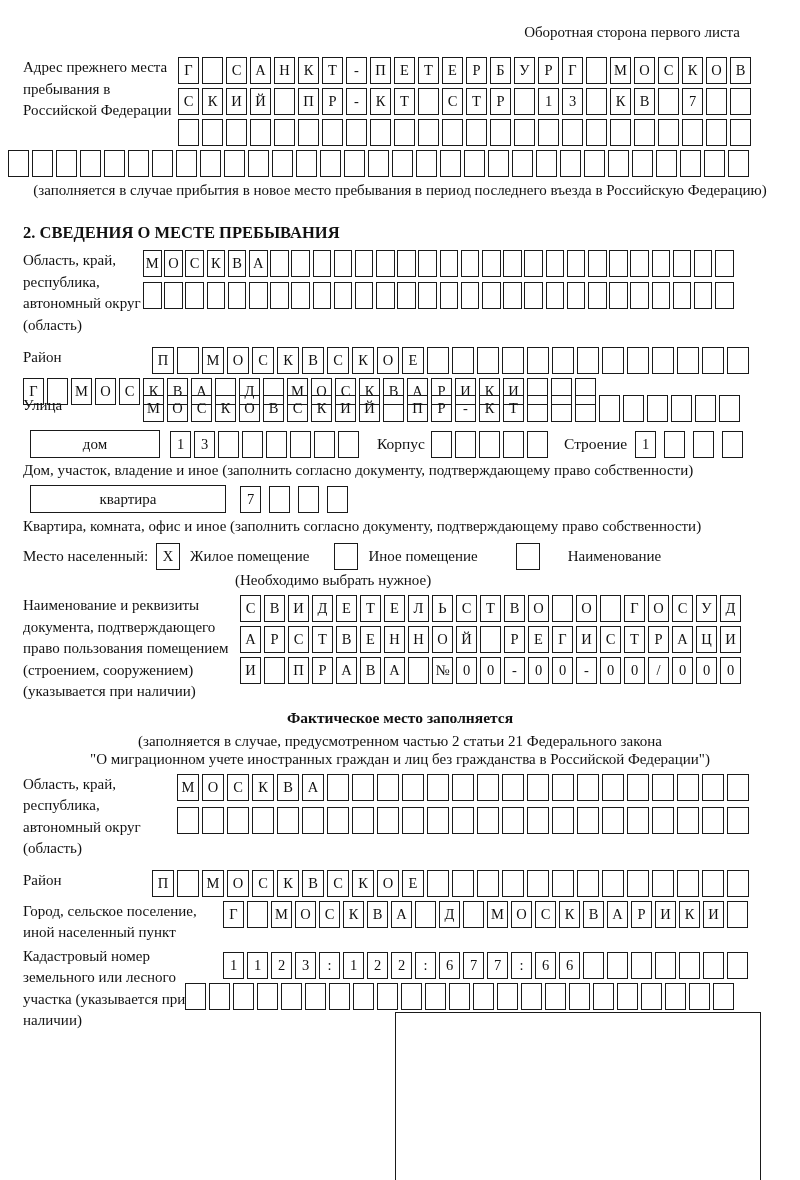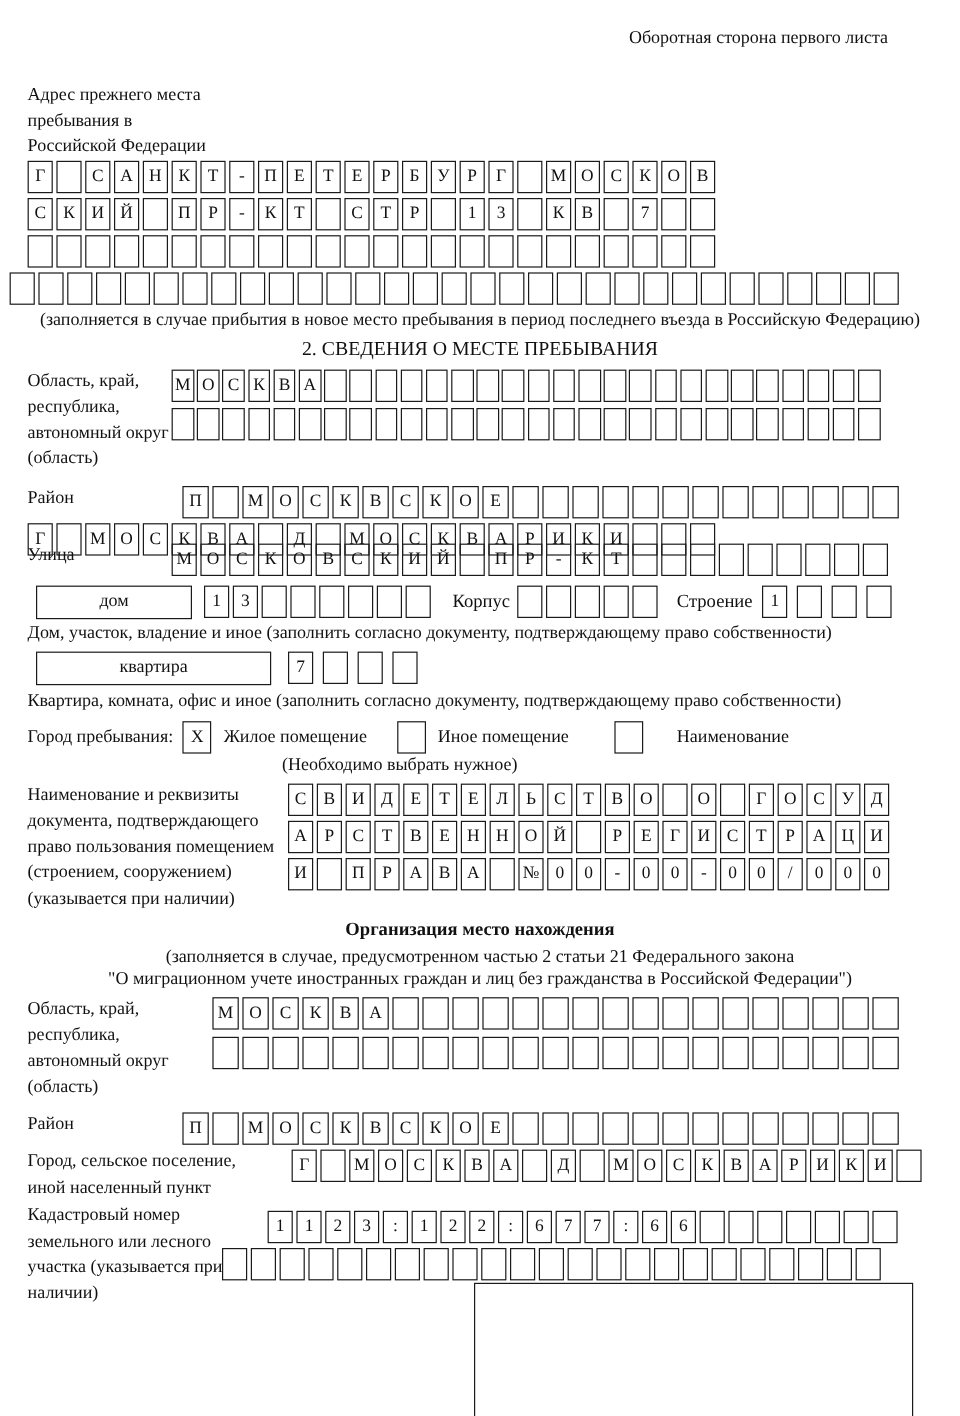--- a/index.html
+++ b/index.html
@@ -23,21 +23,21 @@
     display:inline-flex; align-items:center; justify-content:center;
     font-size:14.5px; line-height:1;
   }
   .narrow .cell { width:18.6px; }
   .narrow { gap:2.6px; }
   .wide .cell { width:22px; }
   .spaced { gap:8px; }
 
   .cap { font-size:15px; margin-top:5px; }
   .cap.center { text-align:center; }
-  .title { text-align:center; font-weight:normal; font-size:16.5px; margin-top:5px; }
+  .title { text-align:left; font-weight:bold; font-size:16.5px; margin-top:24px; }
   .subtitle { text-align:center; font-weight:bold; font-size:15.5px; margin-top:6px; }
 
   .labelbox {
     border:1.5px solid #1a1a1a; height:28px; flex-shrink:0;
     display:inline-flex; align-items:center; justify-content:center;
     font-size:15px;
   }
   .seplabel { font-size:15.5px; align-self:center; }
 
   .cbx {
@@ -49,21 +49,21 @@
   .stayrow { display:flex; align-items:center; margin-top:8px; }
 
   .stamp-wrap { width:380px; margin-left:372px; margin-top:-20px; }
   .stamp-box { width:366px; height:175px; border:1.5px solid #1a1a1a; }
 </style>
 </head>
 <body>
 
 <div class="hdr">Оборотная сторона первого листа</div>
 
-<div class="field" style="margin-top:28px;flex-direction:column;">
+<div class="field" style="margin-top:16px;">
   <div class="lbl" style="width:155px;">Адрес прежнего места пребывания в Российской Федерации</div>
   <div class="rows">
     <div class="boxrow">
         <span class="cell">Г</span>
         <span class="cell"></span>
         <span class="cell">С</span>
         <span class="cell">А</span>
         <span class="cell">Н</span>
         <span class="cell">К</span>
         <span class="cell">Т</span>
@@ -367,21 +367,21 @@
   <div class="boxrow spaced" style="margin-left:14px;">
       <span class="cell">7</span>
       <span class="cell"></span>
       <span class="cell"></span>
       <span class="cell"></span>
     </div>
 </div>
 <div class="cap" style="margin-top:5px;">Квартира, комната, офис и иное (заполнить согласно документу, подтверждающему право собственности)</div>
 
 <div class="stayrow">
-  <span>Город пребывания:</span>
+  <span>Место населенный:</span>
   <span class="cbx" style="margin-left:8px;">X</span>
   <span style="margin-left:10px;">Жилое помещение</span>
   <span class="cbx" style="margin-left:25px;"></span>
   <span style="margin-left:10px;">Иное помещение</span>
   <span class="cbx" style="margin-left:38px;"></span>
   <span style="margin-left:28px;">Наименование</span>
 </div>
 <div class="cap" style="margin-left:212px; margin-top:2px;font-family:Liberation Serif, serif;">(Необходимо выбрать нужное)</div>
 
 <div class="field" style="margin-top:6px;">
@@ -452,21 +452,21 @@
         <span class="cell">0</span>
         <span class="cell">0</span>
         <span class="cell">/</span>
         <span class="cell">0</span>
         <span class="cell">0</span>
         <span class="cell">0</span>
       </div>
   </div>
 </div>
 
-<div class="subtitle">Организация место нахождения</div>
+<div class="subtitle">Фактическое место заполняется</div>
 <div class="cap center" style="margin-top:6px;">(заполняется в случае, предусмотренном частью 2 статьи 21 Федерального закона</div>
 <div class="cap center" style="margin-top:1px;">"О миграционном учете иностранных граждан и лиц без гражданства в Российской Федерации")</div>
 
 <div class="field" style="margin-top:6px;">
   <div class="lbl" style="width:154px;">Область, край, республика, автономный округ (область)</div>
   <div class="rows" style="gap:6px;">
     <div class="boxrow wide">
         <span class="cell">М</span>
         <span class="cell">О</span>
         <span class="cell">С</span>
@@ -542,21 +542,21 @@
       <span class="cell"></span>
       <span class="cell"></span>
       <span class="cell"></span>
       <span class="cell"></span>
       <span class="cell"></span>
       <span class="cell"></span>
       <span class="cell"></span>
     </div>
 </div>
 
-<div class="field" style="margin-top:4px;gap:20px;">
+<div class="field" style="margin-top:4px;">
   <div class="lbl" style="width:200px;">Город, сельское поселение, иной населенный пункт</div>
   <div class="boxrow">
       <span class="cell">Г</span>
       <span class="cell"></span>
       <span class="cell">М</span>
       <span class="cell">О</span>
       <span class="cell">С</span>
       <span class="cell">К</span>
       <span class="cell">В</span>
       <span class="cell">А</span>

